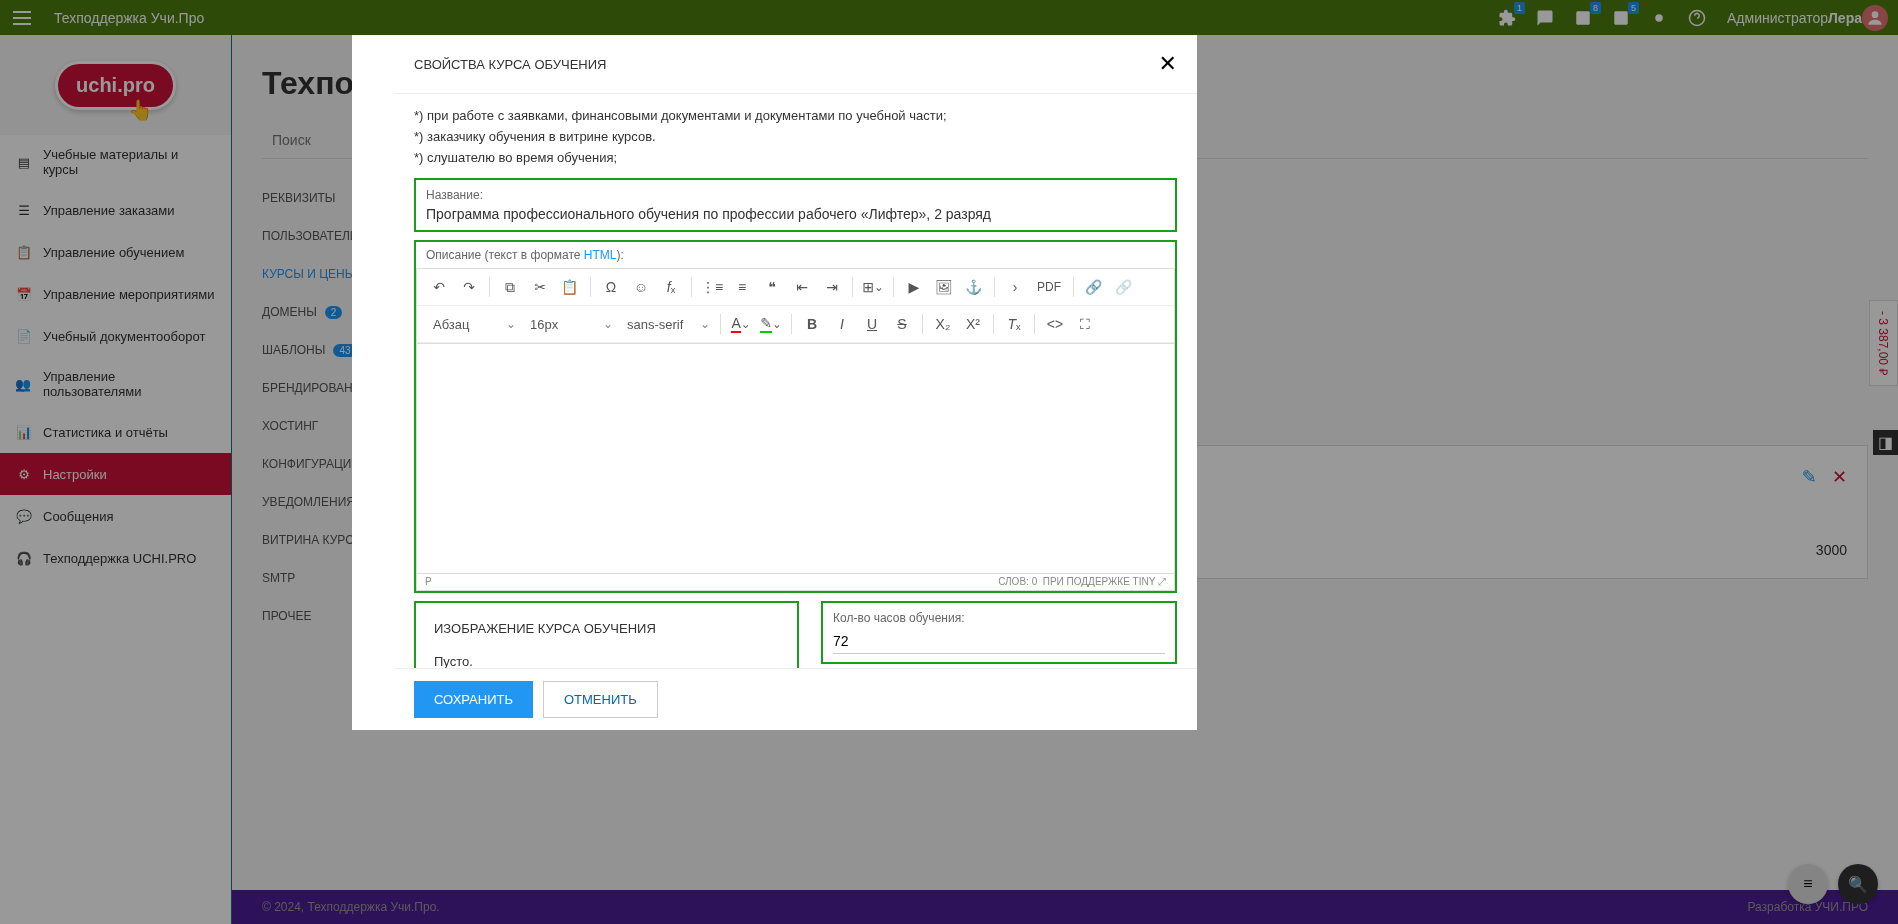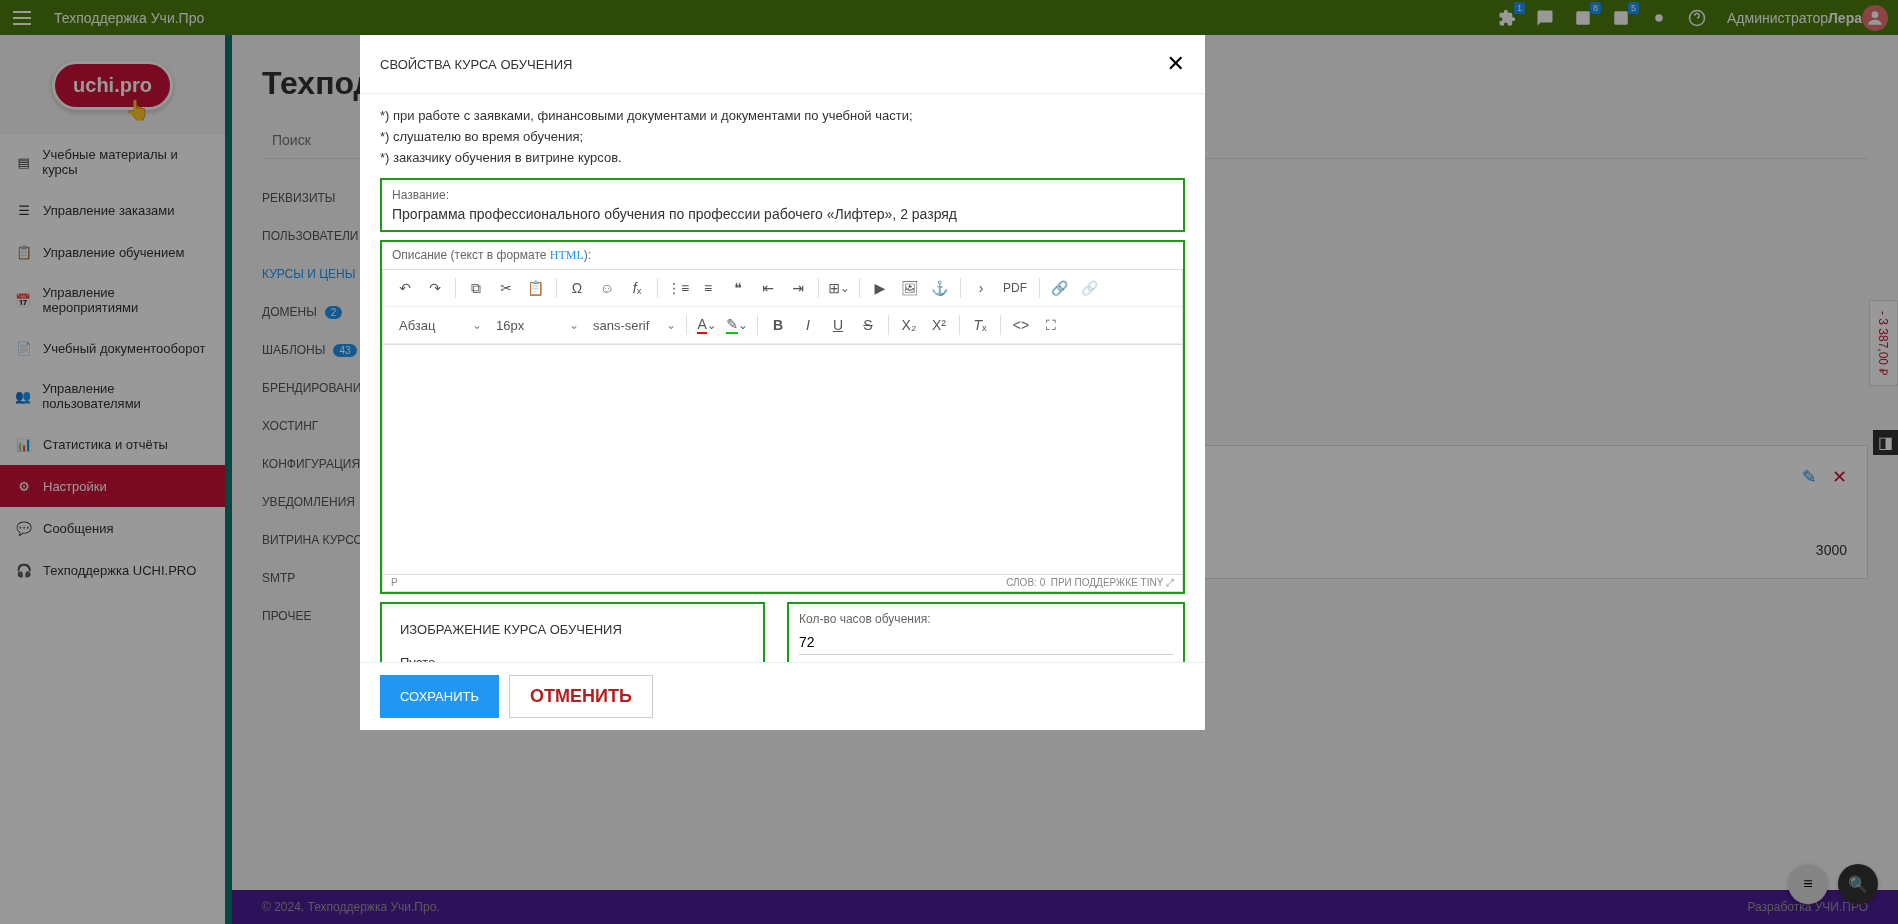--- a/index.html
+++ b/index.html
@@ -9,54 +9,54 @@
 .header { background: #4d7c0f; height: 35px; display: flex; align-items: center; padding: 0 10px; color: white; font-size: 14px; }
 .hamburger { width: 24px; height: 24px; cursor: pointer; margin-right: 20px; display: flex; align-items: center; justify-content: center; }
 .header-title { flex: 1; }
 .header-icons { display: flex; align-items: center; gap: 18px; }
 .header-icon { position: relative; width: 20px; height: 20px; cursor: pointer; display: flex; align-items: center; justify-content: center; }
 .badge { position: absolute; top: -6px; right: -8px; background: #2196F3; color: white; font-size: 9px; padding: 1px 3px; border-radius: 2px; }
 .user-info { display: flex; align-items: center; gap: 0; margin-left: 20px; }
 .avatar { width: 26px; height: 26px; border-radius: 50%; background: #e57373; display: flex; align-items: center; justify-content: center; }
 
 
-.sidebar { position: absolute; left: 0; top: 35px; width: 232px; height: calc(100% - 35px); background: white; border-right: 7px solid #0f766e; }
+.sidebar { position: absolute; left: 0; top: 35px; width: 232px; height: calc(100% - 35px); background: white; border-right: 1px solid #0f766e; }
 .logo-area { height: 100px; display: flex; align-items: center; justify-content: center; background: #f5f5f5; }
 .logo { background: #cb1237; color: white; padding: 10px 18px; border-radius: 25px; font-weight: bold; font-size: 20px; position: relative; border: 3px solid white; box-shadow: 0 2px 5px rgba(0,0,0,0.2); }
 .logo-cursor { position: absolute; bottom: -15px; right: 20px; font-size: 20px; }
 .nav-item { display: flex; align-items: center; padding: 12px 15px; font-size: 13px; color: #333; cursor: pointer; gap: 10px; }
 .nav-item.active { background: #cb1237; color: white; }
 .nav-icon { width: 18px; height: 18px; display: flex; align-items: center; justify-content: center; }
 
 
 .main { position: absolute; left: 232px; top: 35px; right: 0; bottom: 0; background: #f5f5f5; padding: 30px; overflow: hidden; }
 .page-title { font-size: 32px; color: #333; margin-bottom: 20px; }
 .search-input { width: 100%; padding: 10px; border: none; background: transparent; font-size: 14px; color: #999; border-bottom: 1px solid #ddd; }
 
 .subnav { margin-top: 20px; width: 140px; float: left; }
 .subnav-item { display: flex; align-items: center; padding: 12px 0; font-size: 12px; color: #555; cursor: pointer; gap: 8px; }
 .subnav-item.active { color: #2196F3; }
 .subnav-badge { background: #2196F3; color: white; font-size: 10px; padding: 1px 6px; border-radius: 8px; }
 
 
 .overlay { position: fixed; top: 0; left: 0; right: 0; bottom: 0; background: rgba(0,0,0,0.4); z-index: 100; }
-.modal { position: fixed; left: 360px; top: 35px; width: 845px; height: 695px; background: white; z-index: 101; display: flex; flex-direction: column; }
+.modal { position: fixed; left: 352px; top: 35px; width: 845px; height: 695px; background: white; z-index: 101; display: flex; flex-direction: column; padding-left: 42px; }
 .modal-header { padding: 16px 20px; display: flex; justify-content: space-between; align-items: center; border-bottom: 1px solid #eee; }
 .modal-title { font-size: 13px; color: #333; }
 .close-btn { font-size: 22px; cursor: pointer; }
 .modal-body { flex: 1; overflow-y: auto; padding: 12px 20px; }
 .modal-body::-webkit-scrollbar { width: 8px; }
 .modal-body::-webkit-scrollbar-thumb { background: #ccc; border-radius: 4px; }
 
 .bullet-list { font-size: 13px; color: #333; line-height: 1.6; margin-bottom: 10px; }
 
 .green-box { border: 2px solid #1a9e1a; padding: 8px 10px; margin-bottom: 8px; }
 .field-label { font-size: 12px; color: #666; margin-bottom: 4px; }
 .field-value { font-size: 14px; color: #333; }
-.html-link { color: #2196F3; font-family: Liberation Serif, serif; }
+.html-link { color: #2196F3; }
 
 
 .editor-wrapper { border: 2px solid #1a9e1a; margin-bottom: 8px; }
 .editor-label { font-size: 12px; color: #666; padding: 6px 10px; }
 .editor-toolbar { border: 1px solid #ddd; background: white; }
 .toolbar-row { display: flex; align-items: center; border-bottom: 1px solid #eee; padding: 4px 8px; gap: 2px; }
 .tool-btn { width: 28px; height: 28px; display: flex; align-items: center; justify-content: center; cursor: pointer; font-size: 14px; color: #555; border-radius: 3px; }
 .tool-sep { width: 1px; height: 20px; background: #ddd; margin: 0 4px; }
 .tool-select { border: none; padding: 4px 20px 4px 8px; font-size: 13px; color: #555; background: transparent; cursor: pointer; appearance: none; position: relative; }
 .select-wrap { position: relative; display: inline-flex; align-items: center; }
@@ -69,21 +69,21 @@
 .col-right { flex: 1; }
 
 .image-box { border: 2px solid #1a9e1a; padding: 18px; }
 .image-title { font-size: 13px; color: #333; margin-bottom: 18px; }
 .empty-text { font-size: 13px; color: #333; margin-bottom: 18px; }
 
 .number-input { width: 100%; border: none; border-bottom: 1px solid #ccc; padding: 4px 0; font-size: 14px; text-align: left; }
 
 .modal-footer { padding: 12px 20px; display: flex; gap: 10px; border-top: 1px solid #eee; }
 .btn-primary { background: #2196F3; color: white; border: none; padding: 10px 20px; font-size: 13px; cursor: pointer; }
-.btn-secondary { background: white; color: #b91c1c; border: 1px solid #ccc; padding: 10px 20px; font-size: 18px; cursor: pointer; font-weight: bold; }
+.btn-secondary { background: white; color: #0369a1; border: 1px solid #ccc; padding: 10px 20px; font-size: 13px; cursor: pointer; }
 
 
 .price-widget { position: fixed; right: 0; top: 300px; background: white; border: 1px solid #ddd; padding: 10px 5px; writing-mode: vertical-rl; font-size: 12px; color: #cb1237; z-index: 50; }
 .side-btn { position: fixed; right: 0; top: 430px; width: 25px; height: 25px; background: #333; z-index: 50; display: flex; align-items: center; justify-content: center; color: white; }
 
 
 .bg-content { position: absolute; left: 420px; top: 140px; right: 30px; }
 .bg-panel { background: white; border: 1px solid #ddd; padding: 20px; margin-top: 270px; }
 .bg-label { font-size: 12px; color: #666; }
 .bg-value { font-size: 14px; color: #333; text-align: right; }
@@ -265,22 +265,22 @@
 <div class="overlay"></div>
 
 <div class="modal">
   <div class="modal-header">
     <div class="modal-title">СВОЙСТВА КУРСА ОБУЧЕНИЯ</div>
     <div class="close-btn">✕</div>
   </div>
   <div class="modal-body">
     <div class="bullet-list">
       <div>*)  при работе с заявками, финансовыми документами и документами по учебной части;</div>
+      <div>*)  заказчику обучения в витрине курсов.</div>
       <div>*)  слушателю во время обучения;</div>
-      <div>*)  заказчику обучения в витрине курсов.</div>
     </div>
 
     <div class="green-box">
       <div class="field-label">Название:</div>
       <div class="field-value">Программа профессионального обучения по профессии рабочего «Лифтер», 2 разряд</div>
     </div>
 
     <div class="editor-wrapper">
       <div class="editor-label">
         <span>Описание (текст в формате </span><a class="html-link">HTML</a><span>):</span>

